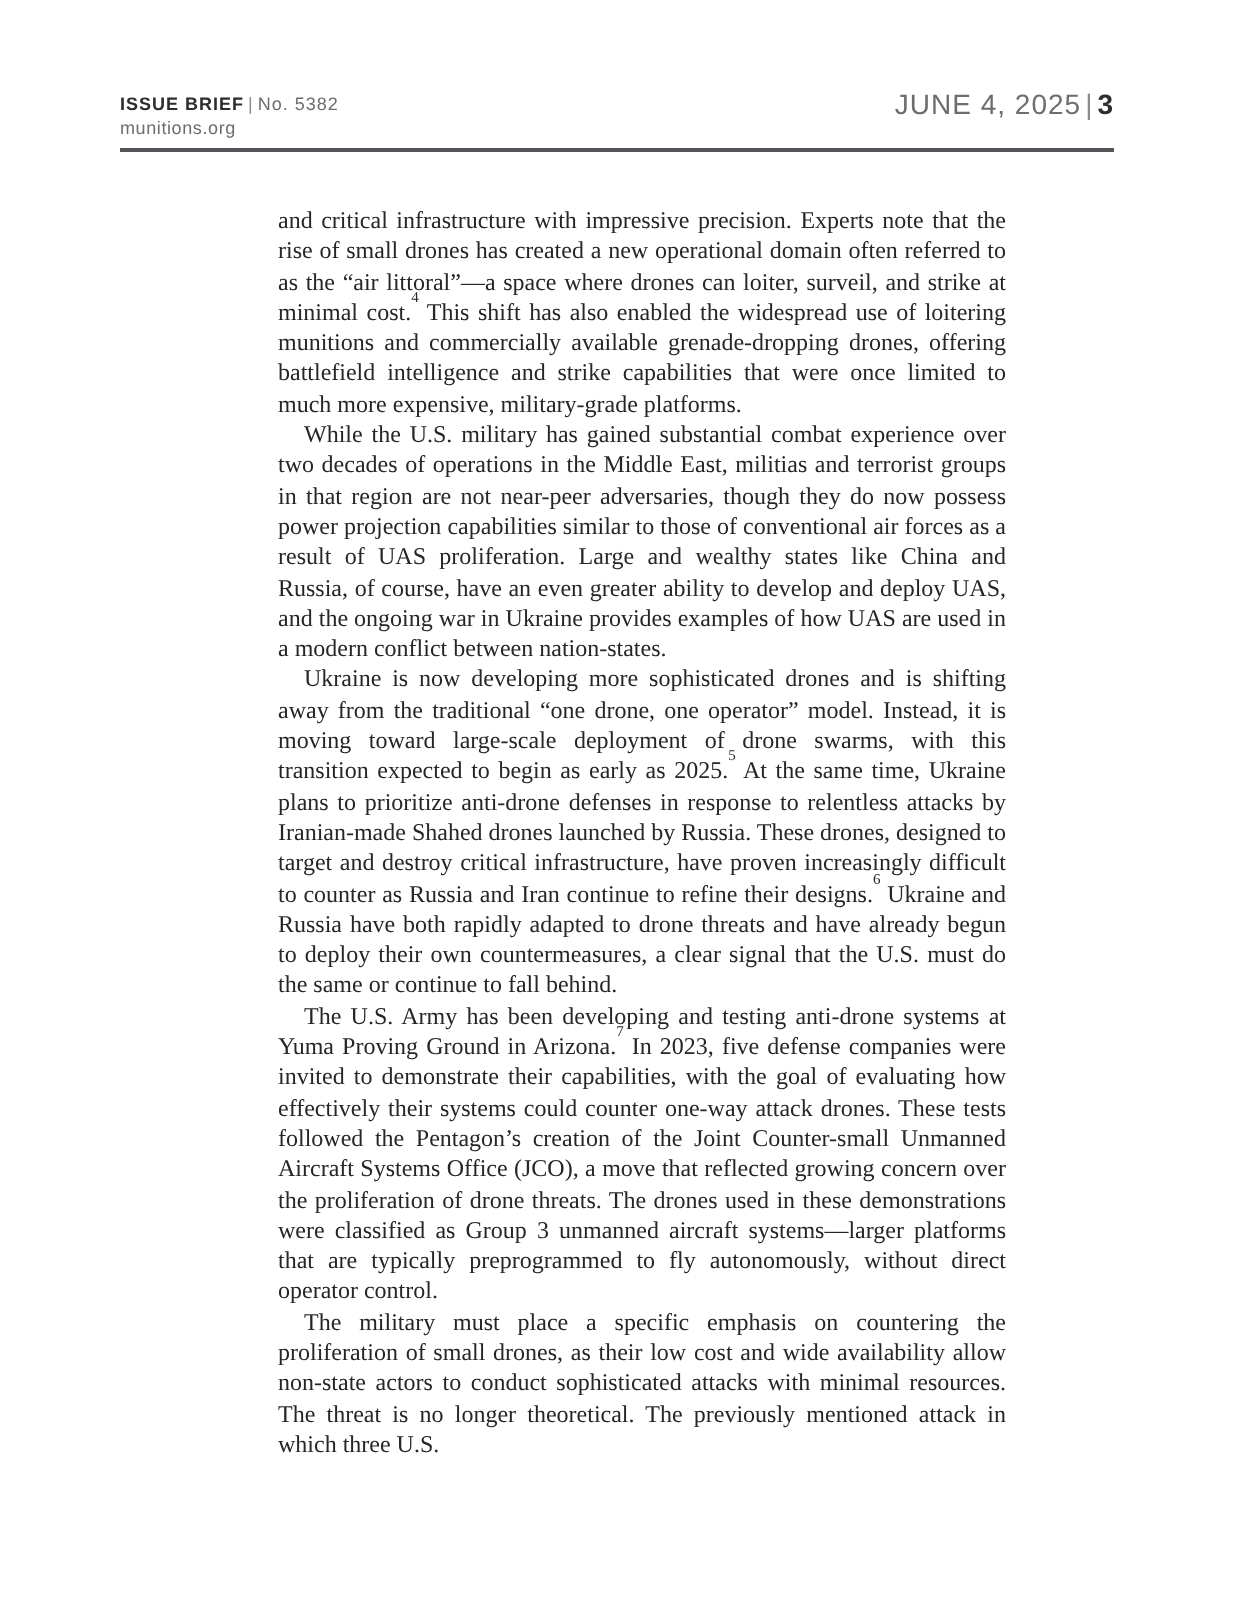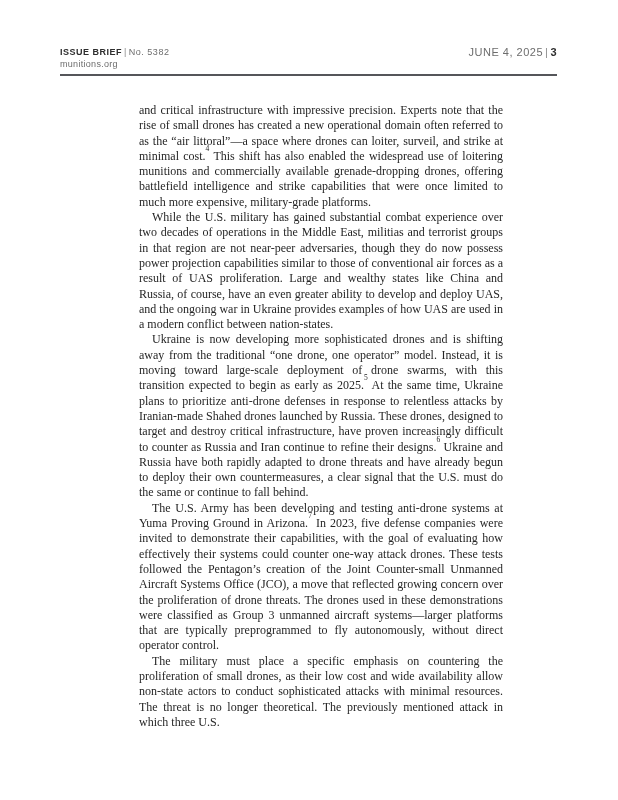--- a/index.html
+++ b/index.html
@@ -41,21 +41,21 @@
     padding: 0 2px;
   }
   .issue-no { color: #6d6d6d; }
   .site {
     display: block;
     margin-top: 1px;
     letter-spacing: 0.3px;
     color: #6d6d6d;
   }
   .masthead-right {
-    font-size: 11px;
+    font-size: 14px;
     line-height: 11px;
     letter-spacing: 0.5px;
     color: #6d6d6d;
     white-space: nowrap;
     text-align: center;
   }
   .page-num {
     font-weight: bold;
     color: #2d2d2d;
   }

